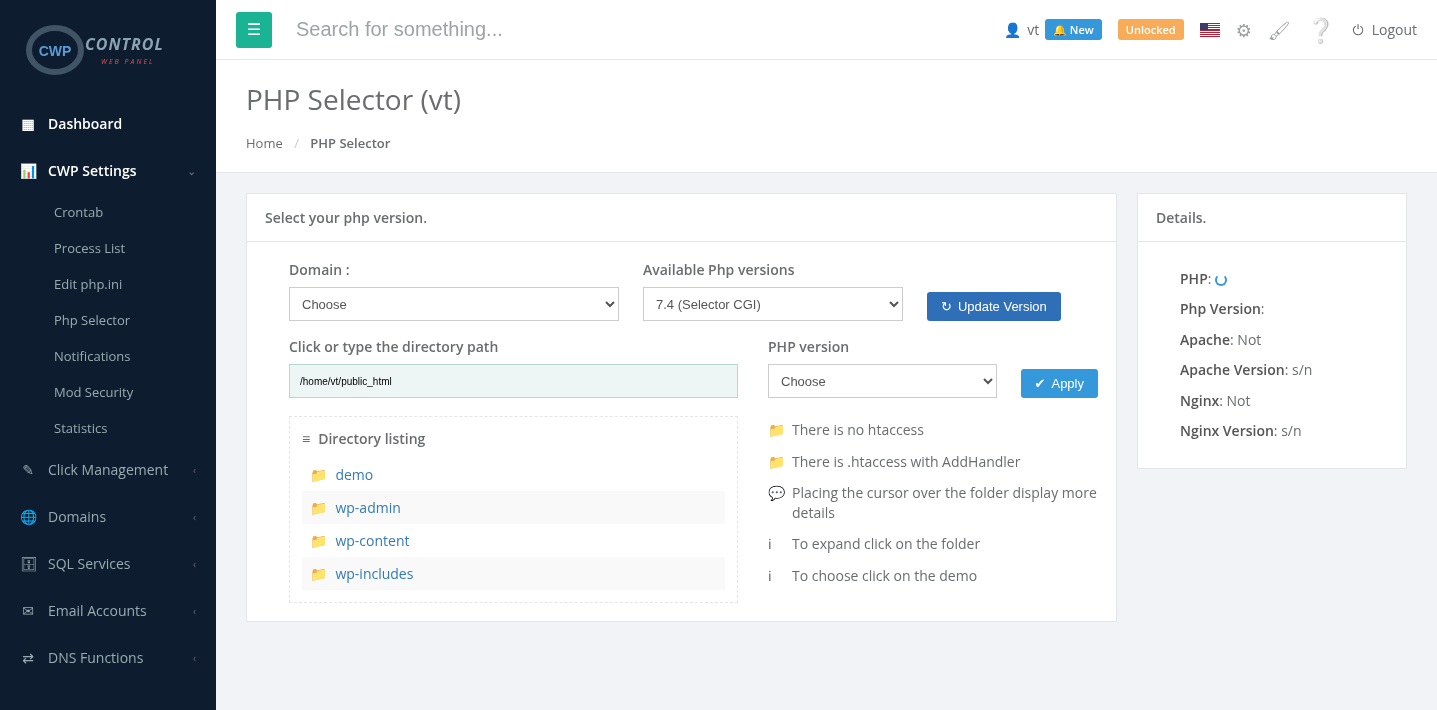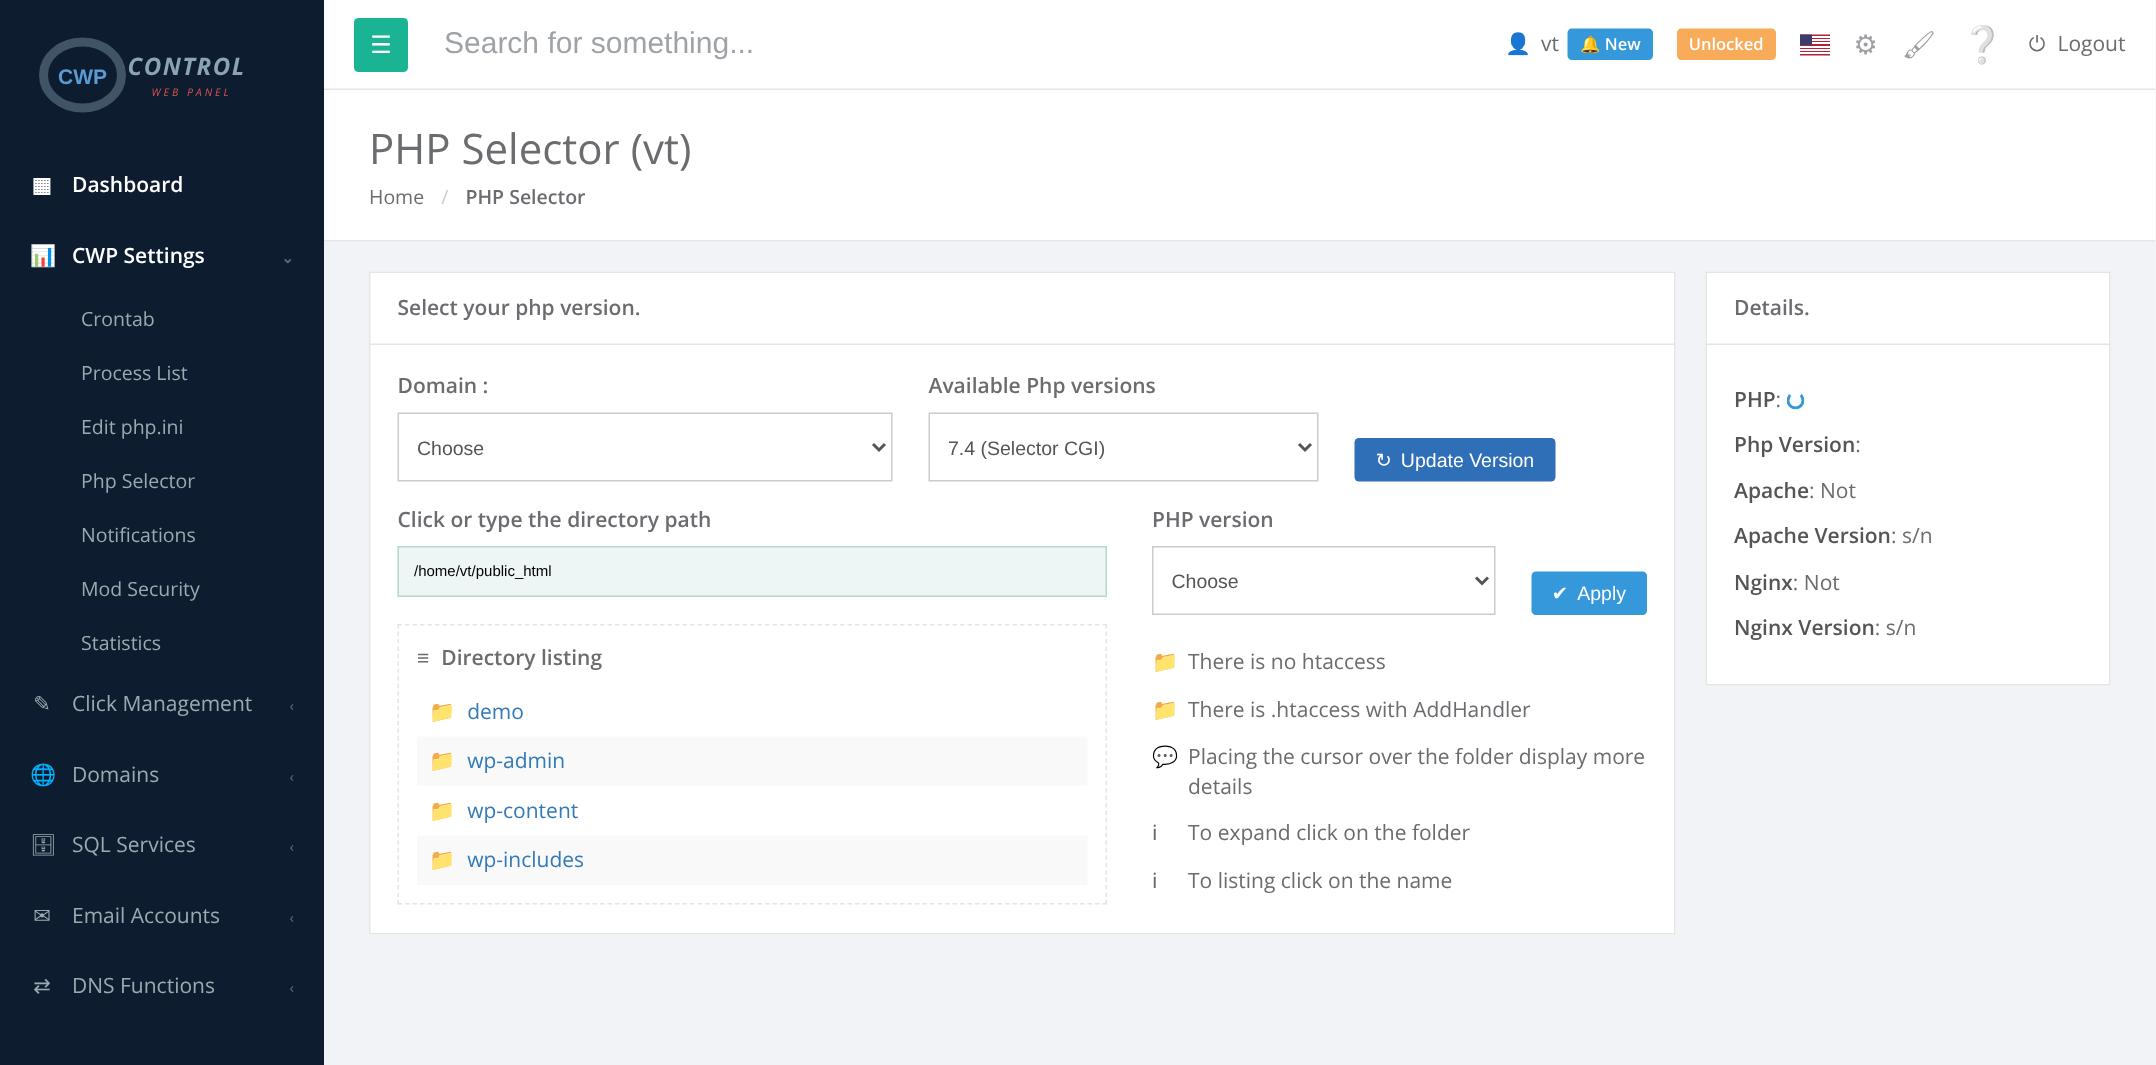--- a/index.html
+++ b/index.html
@@ -35,38 +35,38 @@
 .badge-blue { background: #3498db; }
 .badge-orange { background: #f8ac59; }
 .flag { width: 20px; height: 14px; display: inline-block; background: linear-gradient(to bottom, #b22234 0%, #b22234 8%, #fff 8%, #fff 15%, #b22234 15%, #b22234 23%, #fff 23%, #fff 31%, #b22234 31%, #b22234 38%, #fff 38%, #fff 46%, #b22234 46%, #b22234 54%, #fff 54%, #fff 62%, #b22234 62%, #b22234 69%, #fff 69%, #fff 77%, #b22234 77%, #b22234 85%, #fff 85%, #fff 92%, #b22234 92%, #b22234 100%); position: relative; }
 .flag::before { content: ''; position: absolute; top: 0; left: 0; width: 40%; height: 54%; background: #3c3b6e; }
 .top-icon { color: #9d9fa2; font-size: 18px; cursor: pointer; }
 .top-icon.large { font-size: 24px; }
 .logout { display: flex; align-items: center; gap: 8px; color: #6a6c6f; cursor: pointer; }
 
 
 .page-header { background: #fff; padding: 20px 30px; border-bottom: 1px solid #e4e5e7; }
-.page-title { font-size: 28px; font-weight: 400; color: #6a6c6f; margin-bottom: 4px; }
+.page-title { font-size: 28px; font-weight: 400; color: #6a6c6f; margin-bottom: 16px; }
 .breadcrumb { font-size: 13px; color: #6a6c6f; }
 .breadcrumb a { color: #6a6c6f; text-decoration: none; }
 .breadcrumb .sep { margin: 0 8px; color: #ccc; }
 .breadcrumb .current { font-weight: 600; color: #6a6c6f; }
 
 
 .content-wrap { padding: 20px 30px; display: flex; gap: 20px; align-items: flex-start; }
 .panel-main { flex: 1; }
 .panel-side { width: 270px; }
 .panel { background: #fff; border: 1px solid #e4e5e7; margin-bottom: 20px; }
 .panel-heading { padding: 14px 18px; border-bottom: 1px solid #e4e5e7; font-weight: 600; color: #6a6c6f; }
-.panel-body { padding: 18px; }
+.panel-body { padding: 18px; margin-left: 24px; }
 
 .form-row { display: flex; gap: 24px; margin-bottom: 16px; align-items: flex-end; }
 .form-group { display: flex; flex-direction: column; }
 .form-group label { font-weight: 600; margin-bottom: 8px; color: #6a6c6f; }
-.form-select { height: 46px; border: 1px solid #ccc; padding: 0 8px; font-size: 13px; background: #fff; color: #555; }
+.form-select { height: 34px; border: 1px solid #ccc; padding: 0 8px; font-size: 13px; background: #fff; color: #555; }
 .form-input { height: 34px; border: 1px solid #b7d7d3; padding: 0 10px; font-size: 10px; background: #fff; }
 .btn { display: inline-flex; align-items: center; gap: 6px; padding: 7px 14px; border: none; border-radius: 3px; font-size: 13px; cursor: pointer; color: #fff; }
 .btn-dark-blue { background: #2f6fb7; }
 .btn-cyan { background: #3498db; }
 
 .sub-heading { font-weight: 600; color: #6a6c6f; margin: 4px 0 14px; }
 
 .body-row { display: flex; gap: 30px; align-items: flex-start; }
 .body-left { flex: 1; }
 .body-right { width: 330px; }
@@ -293,21 +293,21 @@
                   <li class="legend-item">
                       <span class="legend-icon blue">💬</span>
                       <span>Placing the cursor over the folder display more details</span>
                     </li>
                   <li class="legend-item">
                       <span class="legend-icon gray">ℹ</span>
                       <span>To expand click on the folder</span>
                     </li>
                   <li class="legend-item">
                       <span class="legend-icon gray">ℹ</span>
-                      <span>To listing click on the name</span>
+                      <span>To choose click on the demo</span>
                     </li>
                 </ul>
               </div>
             </div>
 
           </div>
         </div>
       </div>
 
       <div class="panel-side">

